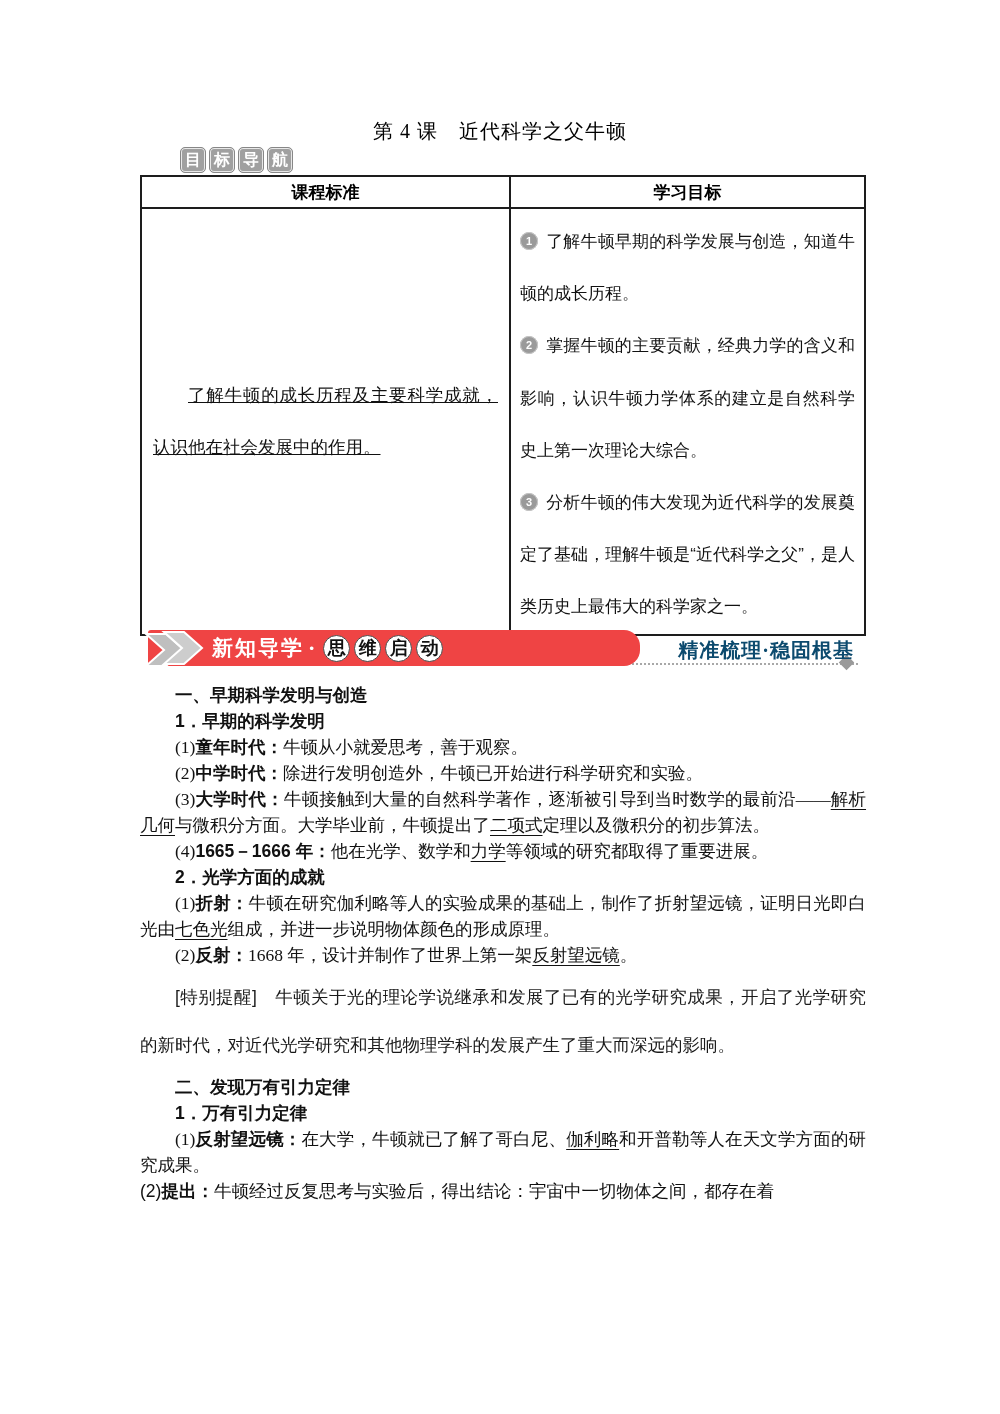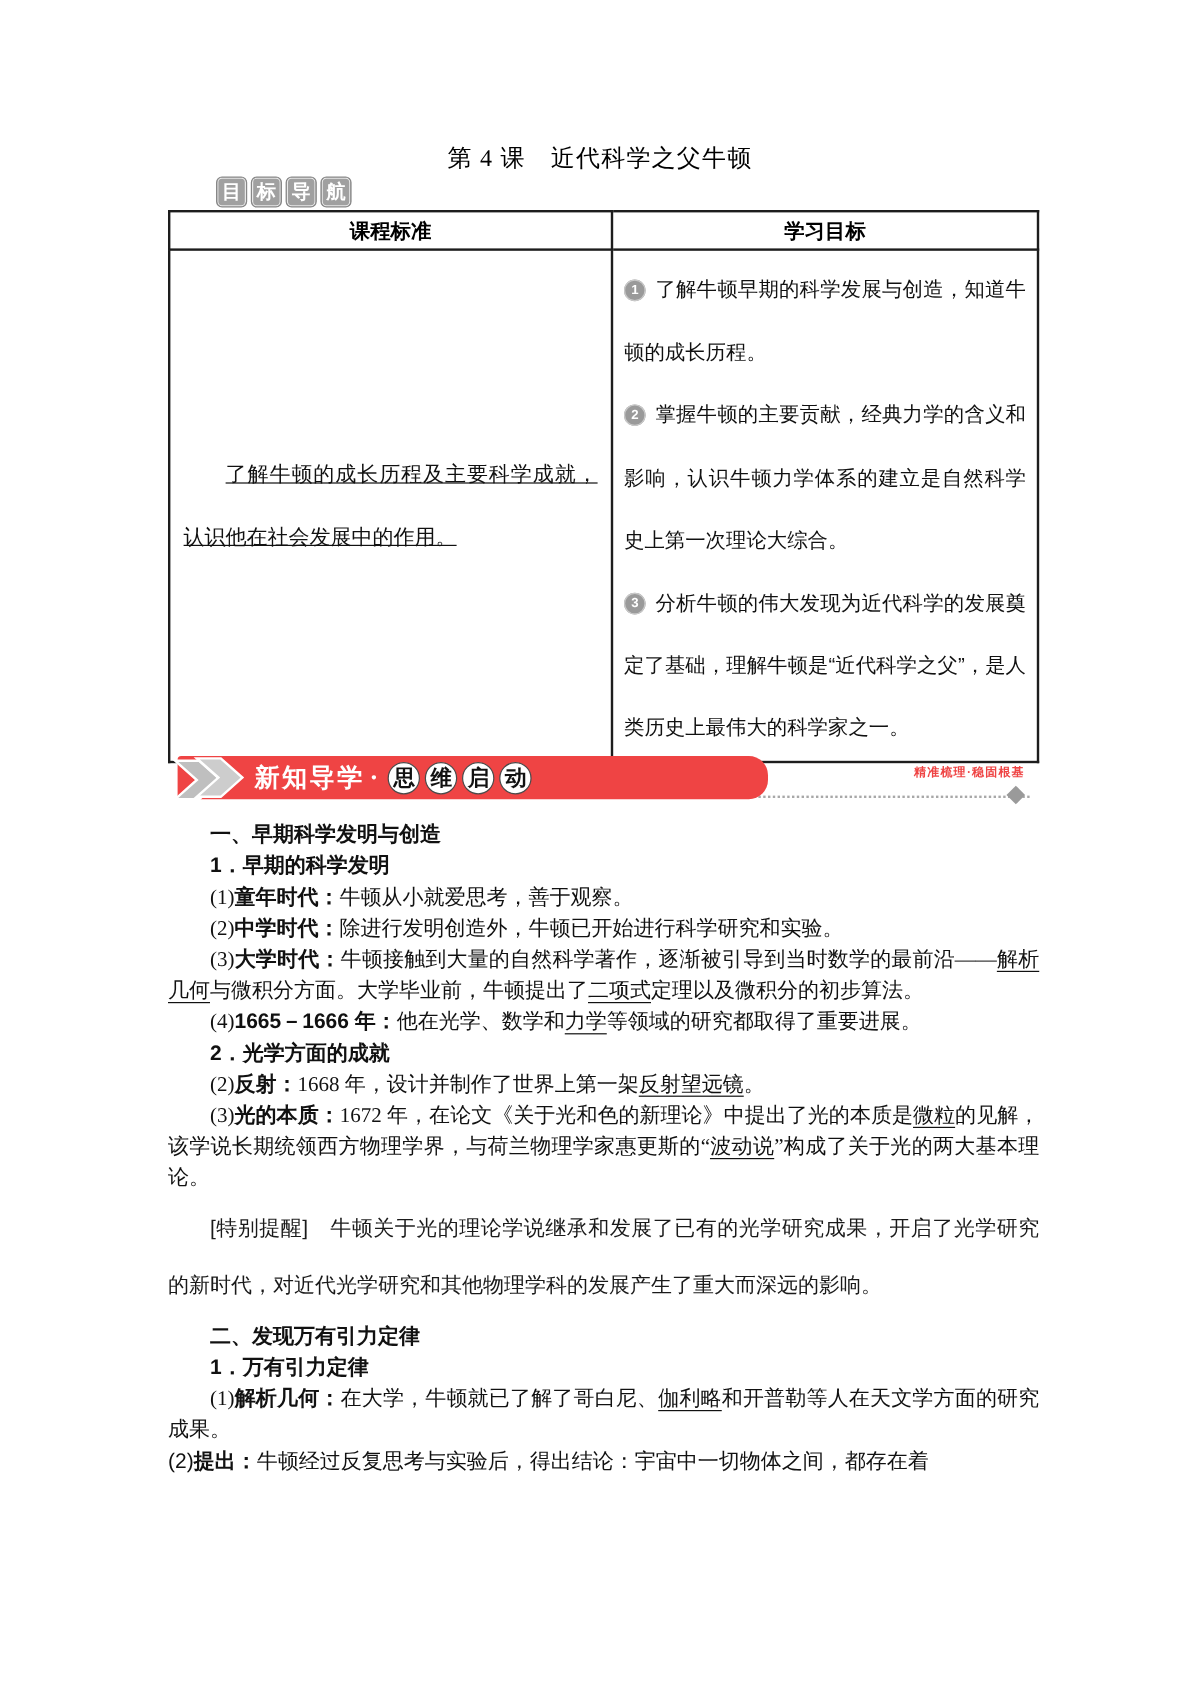--- a/index.html
+++ b/index.html
@@ -110,23 +110,23 @@
     right: 14px; top: 27px;
     width: 11px; height: 11px;
     background: #9a9a9a;
     transform: rotate(45deg);
   }
   .tagline {
     position: absolute;
     right: 12px; top: 7px;
     font-family: "Liberation Serif", serif;
     font-weight: bold;
-    font-size: 10px;
+    font-size: 20px;
     letter-spacing: 1px;
-    color: #ef4444;
+    color: #0c4a6e;
   }
   .banner {
     position: absolute;
     left: 8px; top: 0;
     width: 492px; height: 36px;
     background: #ef4444;
     border-radius: 3px 16px 16px 3px;
     display: flex; align-items: center;
     padding-left: 64px;
     box-sizing: border-box;
@@ -250,22 +250,22 @@
   </div>
 
   <div class="body-text" id="body-text">
       <div class="para heading"><span>一、早期科学发明与创造</span></div>
       <div class="para heading"><span>1．早期的科学发明</span></div>
       <div class="para"><span>(1)</span><span class="seg-b">童年时代：</span><span>牛顿从小就爱思考，善于观察。</span></div>
       <div class="para"><span>(2)</span><span class="seg-b">中学时代：</span><span>除进行发明创造外，牛顿已开始进行科学研究和实验。</span></div>
       <div class="para"><span>(3)</span><span class="seg-b">大学时代：</span><span>牛顿接触到大量的自然科学著作，逐渐被引导到当时数学的最前沿——</span><span class="seg-u">解析几何</span><span>与微积分方面。大学毕业前，牛顿提出了</span><span class="seg-u">二项式</span><span>定理以及微积分的初步算法。</span></div>
       <div class="para"><span>(4)</span><span class="seg-b">1665－1666 年：</span><span>他在光学、数学和</span><span class="seg-u">力学</span><span>等领域的研究都取得了重要进展。</span></div>
       <div class="para heading"><span>2．光学方面的成就</span></div>
+      <div class="para"><span>(1)</span><span class="seg-b">折射：</span><span>牛顿在研究伽利略等人的实验成果的基础上，制作了折射望远镜，证明日光即白光由</span><span class="seg-u">七色光</span><span>组成，并进一步说明物体颜色的形成原理。</span></div>
       <div class="para"><span>(2)</span><span class="seg-b">反射：</span><span>1668 年，设计并制作了世界上第一架</span><span class="seg-u">反射望远镜</span><span>。</span></div>
-      <div class="para"><span>(3)</span><span class="seg-b">光的本质：</span><span>1672 年，在论文《关于光和色的新理论》中提出了光的本质是</span><span class="seg-u">微粒</span><span>的见解，该学说长期统领西方物理学界，与荷兰物理学家惠更斯的“</span><span class="seg-u">波动说</span><span>”构成了关于光的两大基本理论。</span></div>
       <div class="para remark"><span>[特别提醒]　牛顿关于光的理论学说继承和发展了已有的光学研究成果，开启了光学研究的新时代，对近代光学研究和其他物理学科的发展产生了重大而深远的影响。</span></div>
       <div class="para heading"><span>二、发现万有引力定律</span></div>
       <div class="para heading"><span>1．万有引力定律</span></div>
-      <div class="para"><span>(1)</span><span class="seg-b">解析几何：</span><span>在大学，牛顿就已了解了哥白尼、</span><span class="seg-u">伽利略</span><span>和开普勒等人在天文学方面的研究成果。</span></div>
+      <div class="para"><span>(1)</span><span class="seg-b">反射望远镜：</span><span>在大学，牛顿就已了解了哥白尼、</span><span class="seg-u">伽利略</span><span>和开普勒等人在天文学方面的研究成果。</span></div>
       <div class="para sans"><span>(2)</span><span class="seg-b">提出：</span><span>牛顿经过反复思考与实验后，得出结论：宇宙中一切物体之间，都存在着</span></div>
     </div>
 
 </div>
 
 </body></html>

